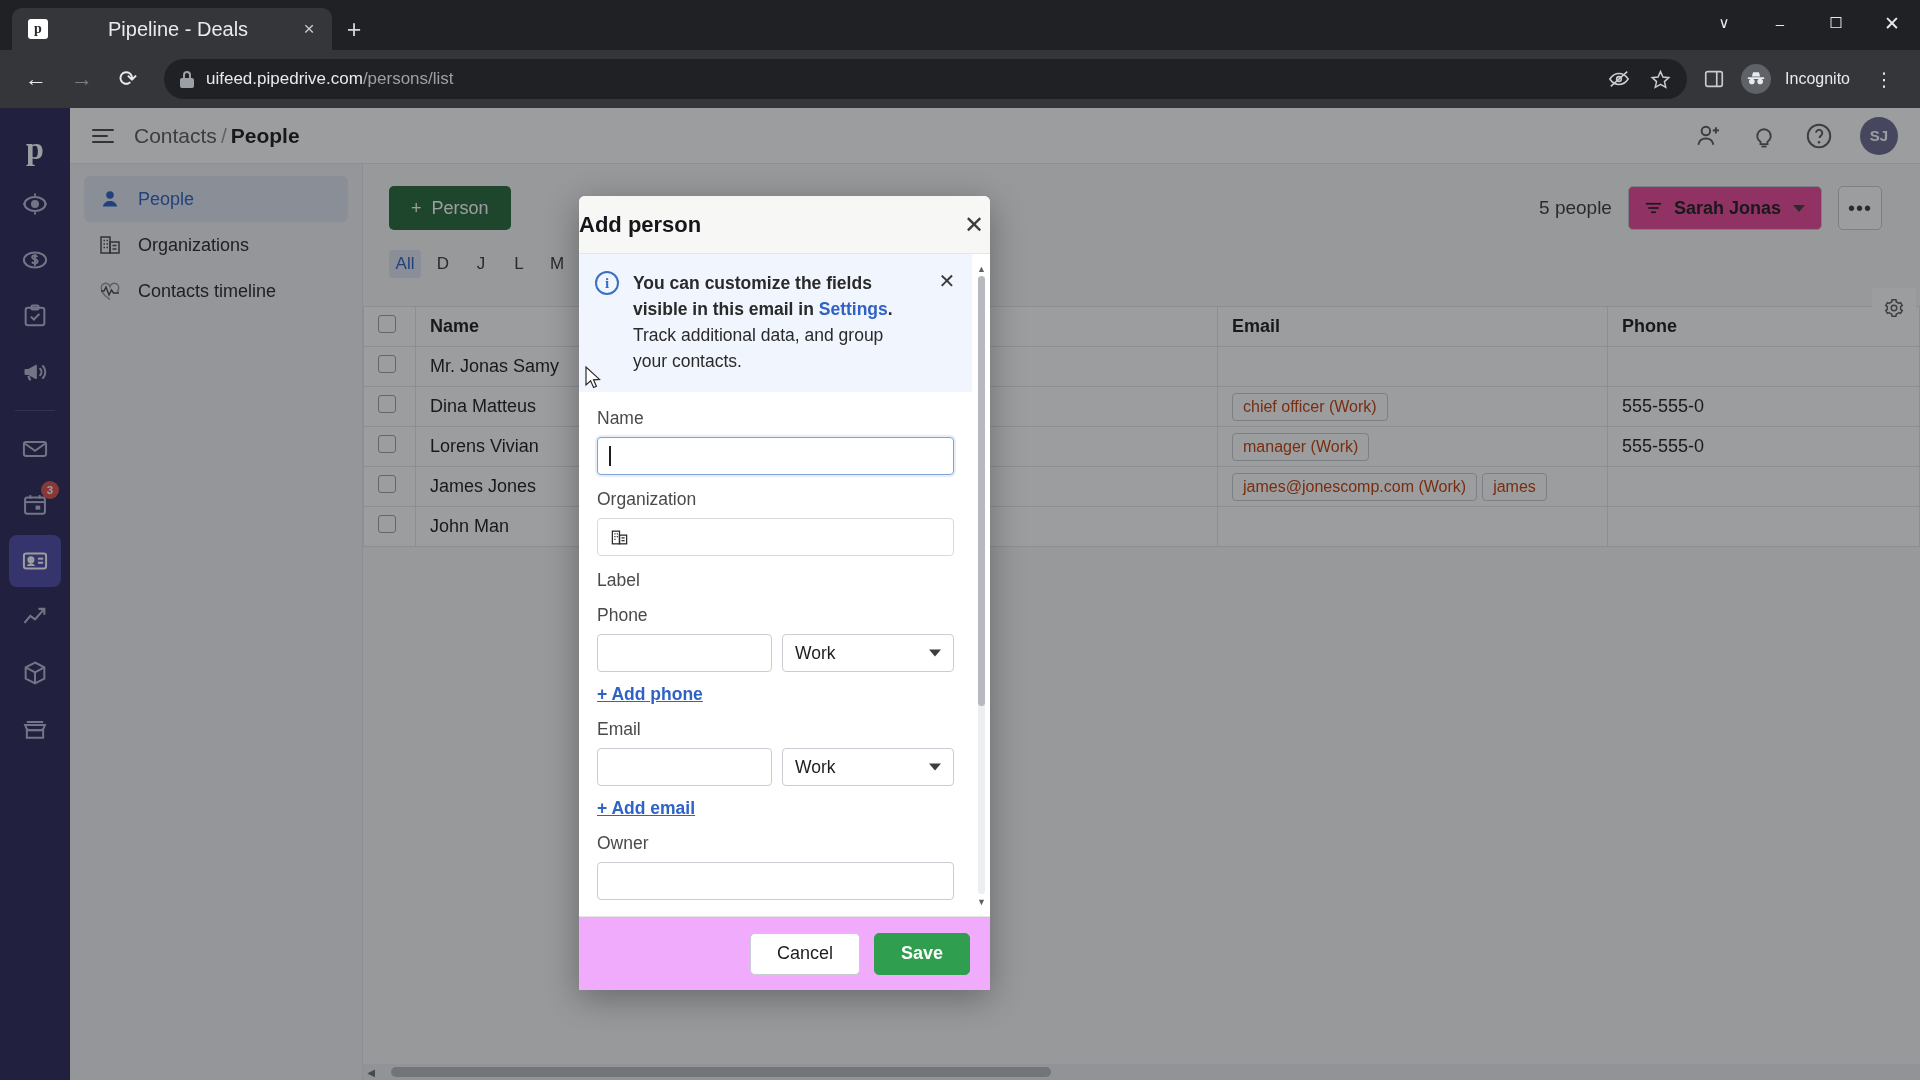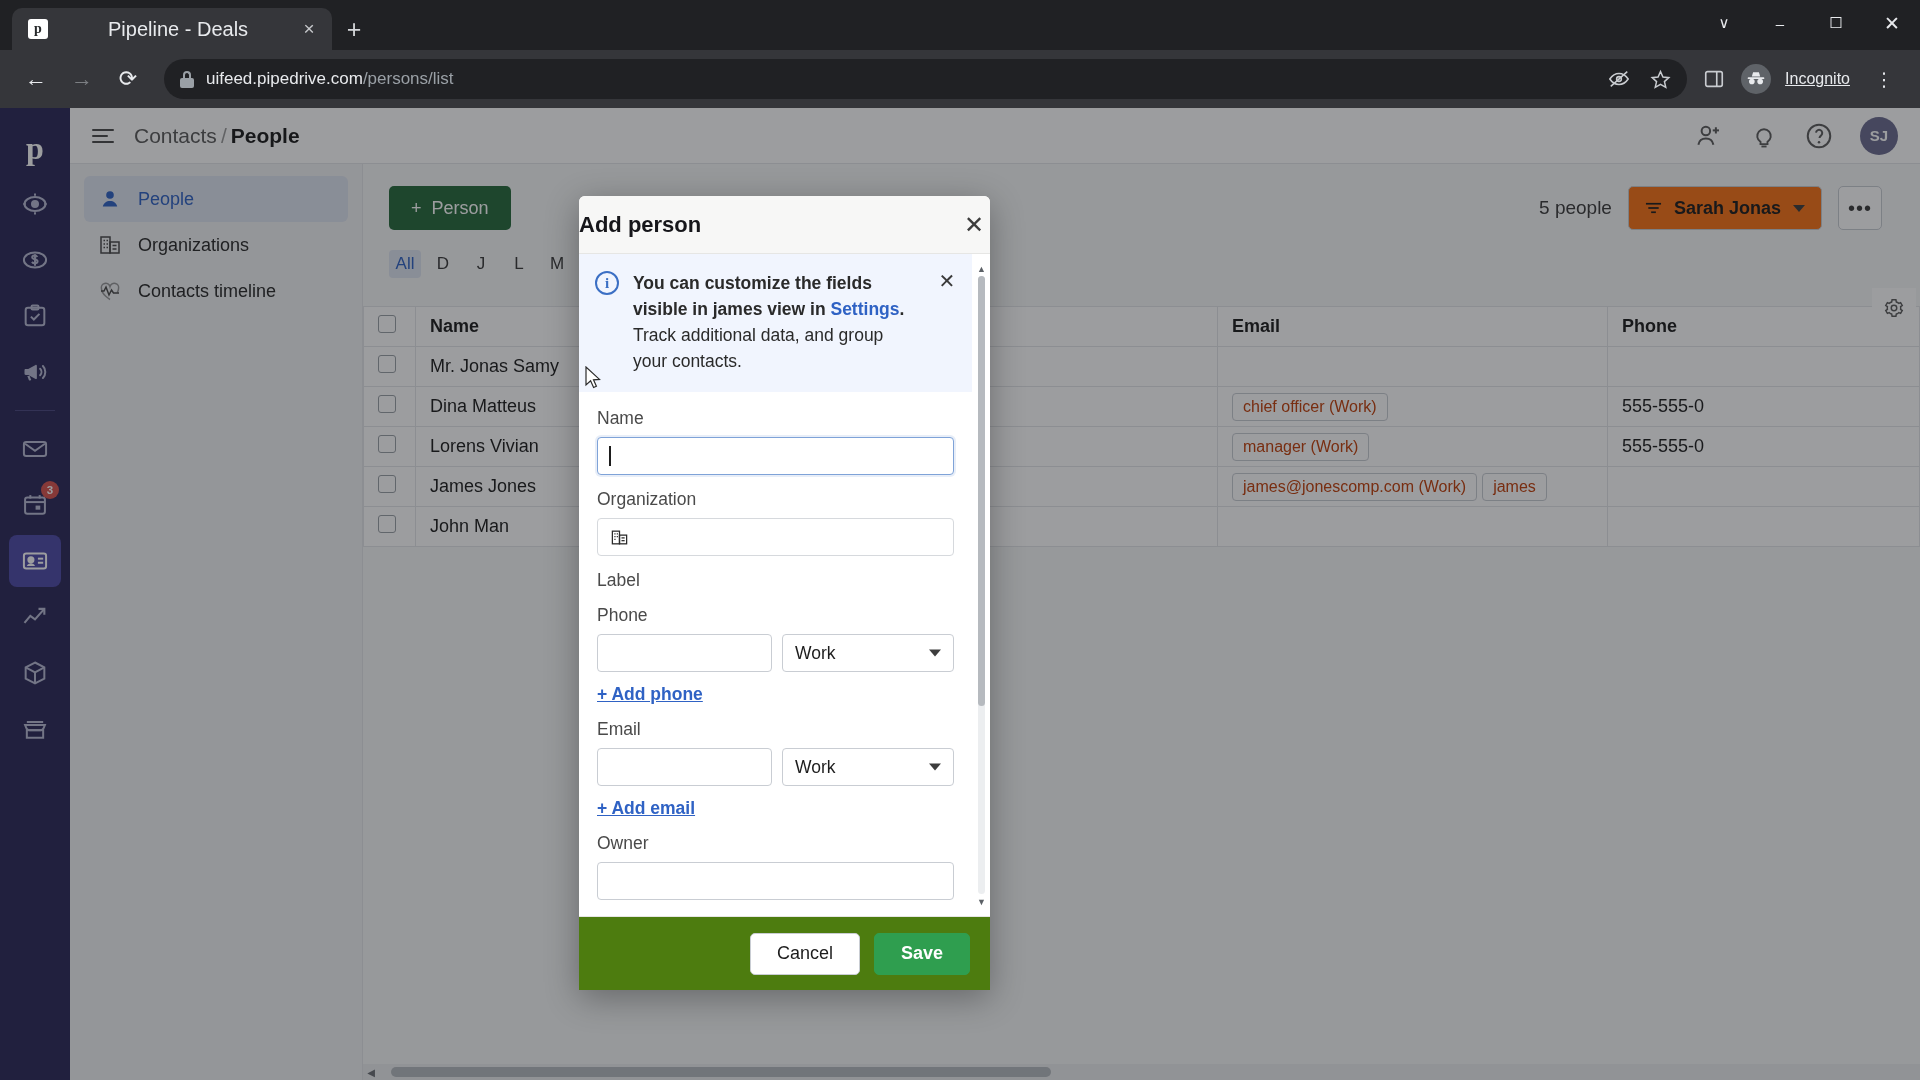--- a/index.html
+++ b/index.html
@@ -58,21 +58,21 @@
   .lock { width: 14px; height: 17px; position: relative; flex:none; }
   .lock-body { position:absolute; bottom:0; width:14px; height:10px;
     background:#9aa0a6; border-radius: 2px; }
   .lock-shackle { position:absolute; top:0; left:3px; width:8px; height:8px;
     border: 2px solid #9aa0a6; border-bottom: none; border-radius: 4px 4px 0 0; }
   .url { font-size: 17px; color: #9aa0a6; white-space: nowrap; }
   .url b { color: #e8eaed; font-weight: 400; }
   .omni-right { margin-left:auto; display:flex; align-items:center; gap:20px; }
   .tb-icon { color:#c9ccd0; font-size: 19px; display:flex; align-items:center; }
   .incognito-pill { display:flex; align-items:center; gap:14px; color:#e8eaed;
-    font-size:16px; padding: 0 8px 0 0; text-decoration: underline; }
+    font-size:16px; padding: 0 8px 0 0; }
   .incog-av { width: 30px; height: 30px; border-radius:50%; background:#5f6368;
     display:flex; align-items:center; justify-content:center; }
 
   
   .app { position: relative; width: 1920px; height: 972px;
     background: #fff; overflow: hidden; }
 
   .rail {
     position: absolute; left:0; top:0; width: 70px; height: 972px;
     background: #2b2958; display:flex; flex-direction:column;
@@ -122,21 +122,21 @@
     padding: 0 22px; border-radius:5px; font-size:18px; display:inline-flex;
     align-items:center; gap:10px; font-family:"Liberation Sans",sans-serif; }
   .alpha { display:flex; gap: 6px; margin-top: 20px; }
   .alpha span { min-width: 32px; height:28px; border-radius:4px; font-size:17px;
     display:flex; align-items:center; justify-content:center; color:#3a3a3a; padding:0 6px;}
   .alpha span.on { background:#dfe5f1; color:#2f62c4; }
 
   .counter { position:absolute; right: 12px; top: 22px; display:flex;
     align-items:center; gap: 16px; padding-right: 26px; }
   .cnt-text { font-size:19px; color:#3c3c3c; }
-  .filter-pill { height:44px; border:1px solid #c9cdd3; background:#f97316;
+  .filter-pill { height:44px; border:1px solid #c9cdd3; background:#ec4899;
     border-radius:5px; display:flex; align-items:center; gap:12px;
     padding: 0 16px; font-size:18px; color:#1d1d1d; font-weight:700;}
   .more-btn { width:44px; height:44px; border:1px solid #c9cdd3; background:#fff;
     border-radius:5px; display:flex; align-items:center; justify-content:center;
     font-size:20px; color:#3c3c3c; letter-spacing:1px; }
 
   table.grid { width: 100%; border-collapse: collapse; margin-top: 18px;
     background:#fff; table-layout: fixed; }
   table.grid th, table.grid td { border:1px solid #e3e5e8; height: 40px;
     text-align:left; padding: 0 14px; font-size: 18px; color:#1d1d1d;
@@ -218,21 +218,21 @@
   .vscroll { position:absolute; right: 2px; top: 8px; bottom: 8px; width: 13px; }
   .vs-track { position:absolute; top: 14px; bottom: 14px; left: 3px;
     width: 7px; background:#eceef0; border-radius:4px; }
   .vs-thumb { position:absolute; left:3px; top: 14px; width:7px; height: 430px;
     background:#b6babf; border-radius:4px; }
   .vs-arrow { position:absolute; left:0; width:13px; height:13px;
     display:flex; align-items:center; justify-content:center;
     font-size: 9px; color:#5c6166; }
   .vs-arrow.up { top:0; } .vs-arrow.down { bottom:0; }
 
-  .modal-ftr { height: 74px; background:#4d7c0f; border-top:1px solid #e6e6e4;
+  .modal-ftr { height: 74px; background:#f0abfc; border-top:1px solid #e6e6e4;
     display:flex; align-items:center; justify-content:flex-end;
     gap: 14px; padding: 0 20px; }
   .btn { height: 42px; padding: 0 26px; border-radius:5px; font-size:18px;
     border:1px solid #c9cdd3; background:#fff; color:#1d1d1d;
     font-family:"Liberation Sans",sans-serif; }
   .btn.primary { background:#2f9e4f; border-color:#2f9e4f; color:#fff; font-weight:700;}
 
   .cursor { position:absolute; left: 585px; top: 258px; width:0; height:0;
     z-index: 60; }
   .cursor svg { display:block; }
@@ -571,21 +571,21 @@
         <div class="modal-x">✕</div>
       </div>
 
       <div class="modal-scroll">
         <div class="scroll-inner">
 
           <div class="notice">
             <div class="info-ic">i</div>
             <div class="notice-txt">
               <span>You can customize the fields</span><br>
-              <span>visible in james view in </span><a href="#">Settings</a><span>.</span><br>
+              <span>visible in this email in </span><a href="#">Settings</a><span>.</span><br>
               <span class="reg">Track additional data, and group</span><br>
               <span class="reg">your contacts.</span>
             </div>
             <div class="notice-x">✕</div>
           </div>
 
           <div class="form">
 
             <div class="fgroup">
               <label class="flabel">Name</label>

